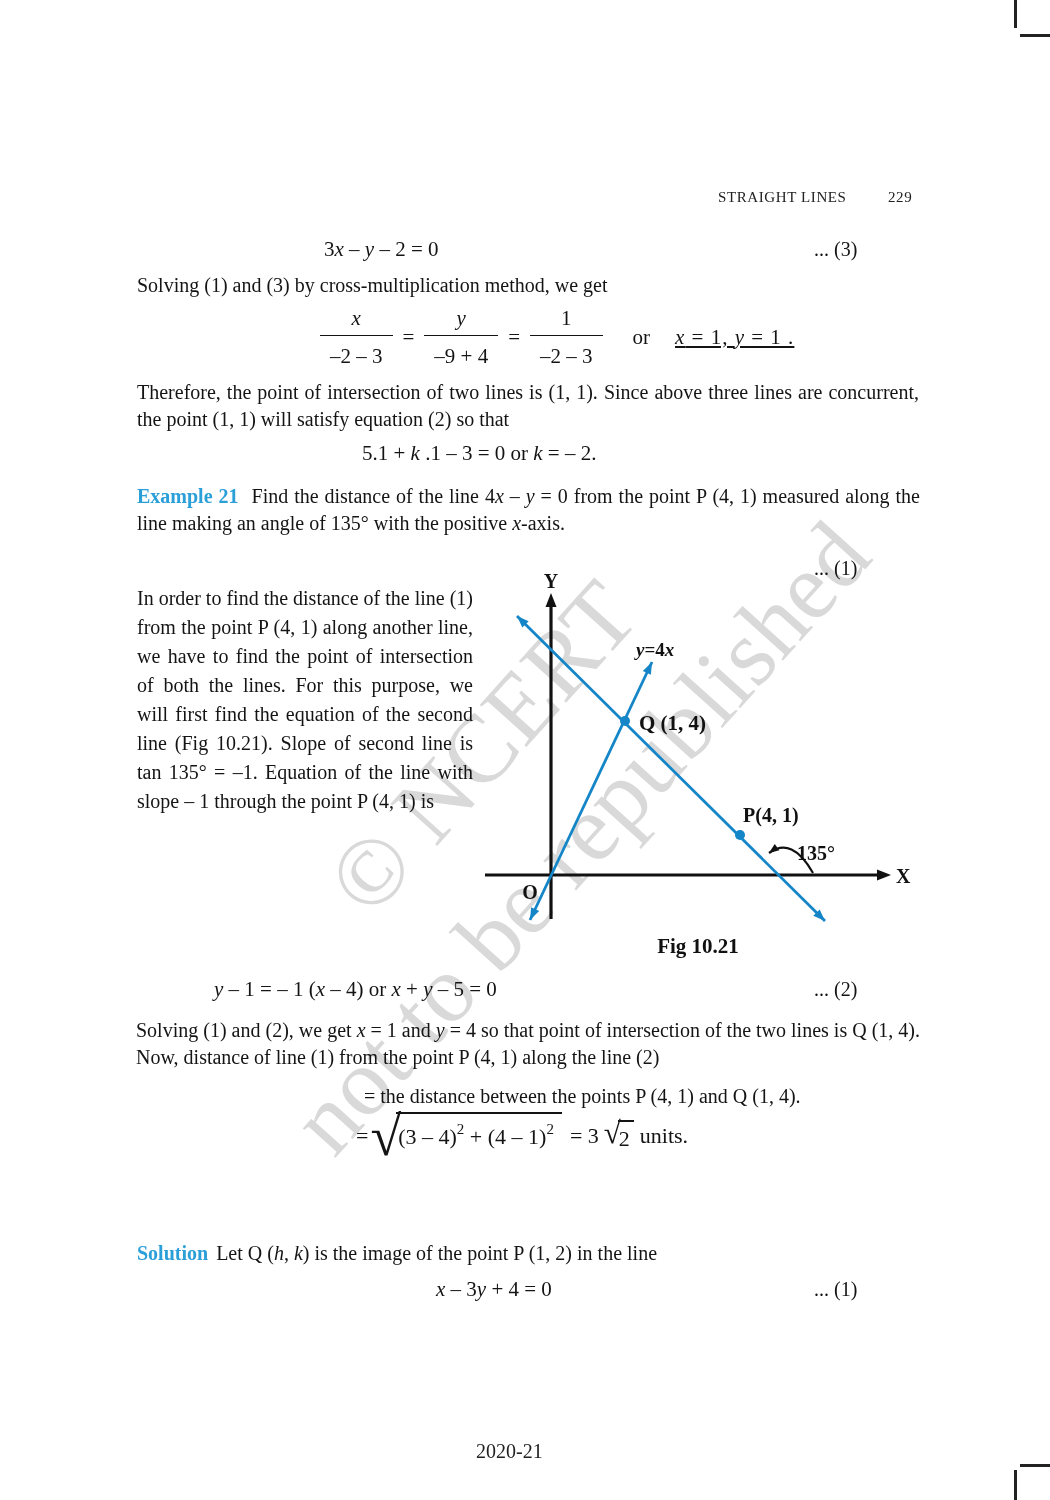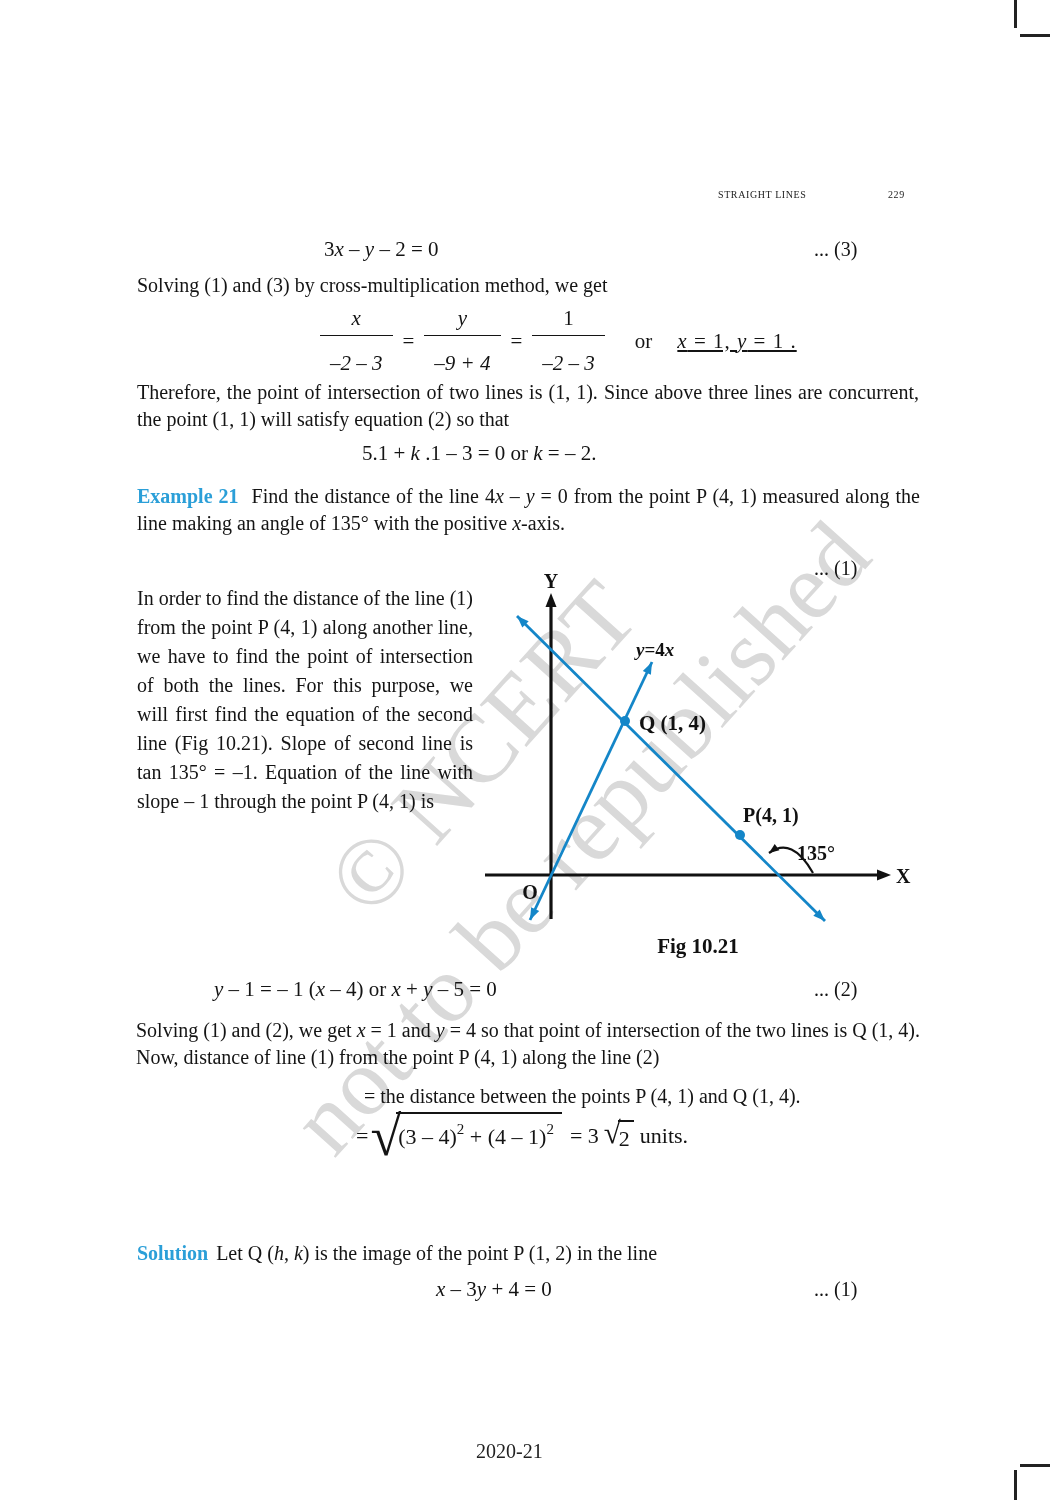--- a/index.html
+++ b/index.html
@@ -17,35 +17,35 @@
   .gap-sm{margin-right:8px;}
   
   .wm{position:absolute;z-index:0;color:#d9d9d9;white-space:nowrap;
       font-family:"Liberation Serif",serif;text-align:center;}
   .wm1{left:212px;top:692px;width:540px;font-size:96px;transform:rotate(-48deg);}
   .wm2{left:10px;top:782px;width:1140px;font-size:96px;transform:rotate(-48deg);}
   
   .fracrow{display:flex;align-items:center;font-size:21px;white-space:nowrap;}
   .frac{display:inline-block;text-align:center;}
   .frac .num{display:block;padding:0 10px 4px;}
-  .frac .den{display:block;border-top:1.7px solid #141414;padding:15px 10px 0;font-style:italic;}
+  .frac .den{display:block;border-top:1.7px solid #141414;padding:8px 10px 0;}
   .eqs{margin:0 10px;}
   .orword{margin-left:30px;}
   .fracres{margin-left:25px;letter-spacing:1px;text-decoration:underline;}
   
   .radrow{display:flex;align-items:center;font-size:22px;white-space:nowrap;}
   .sqrtbig{display:inline-flex;align-items:flex-start;margin:0 2px;}
   .sqrtbig .sg{font-size:56px;line-height:48px;font-weight:400;}
   .sqrtbig .rad{border-top:2.5px solid #141414;padding:7px 8px 0 2px;margin-left:-5px;font-size:22px;}
   .sup2{font-size:15px;vertical-align:10px;}
   .sqrtsm{display:inline-flex;align-items:flex-start;margin:0 6px 0 5px;}
   .sqrtsm .sg{font-size:31px;line-height:26px;font-weight:400;}
   .sqrtsm .rad{border-top:2px solid #141414;padding:4px 4px 0 1px;margin-left:-3px;font-size:22px;}
   
-  .hdr{font-size:10px;letter-spacing:0.6px;color:#222;}
+  .hdr{font-size:15px;letter-spacing:0.6px;color:#222;}
   .ftr{font-size:20px;color:#222;}
   
   .crop{position:absolute;background:#222;z-index:2;}
   
   svg text{font-family:"Liberation Serif",serif;font-weight:bold;fill:#111;}
   .svgit{font-style:italic;}
 </style>
 </head>
 <body>
 

